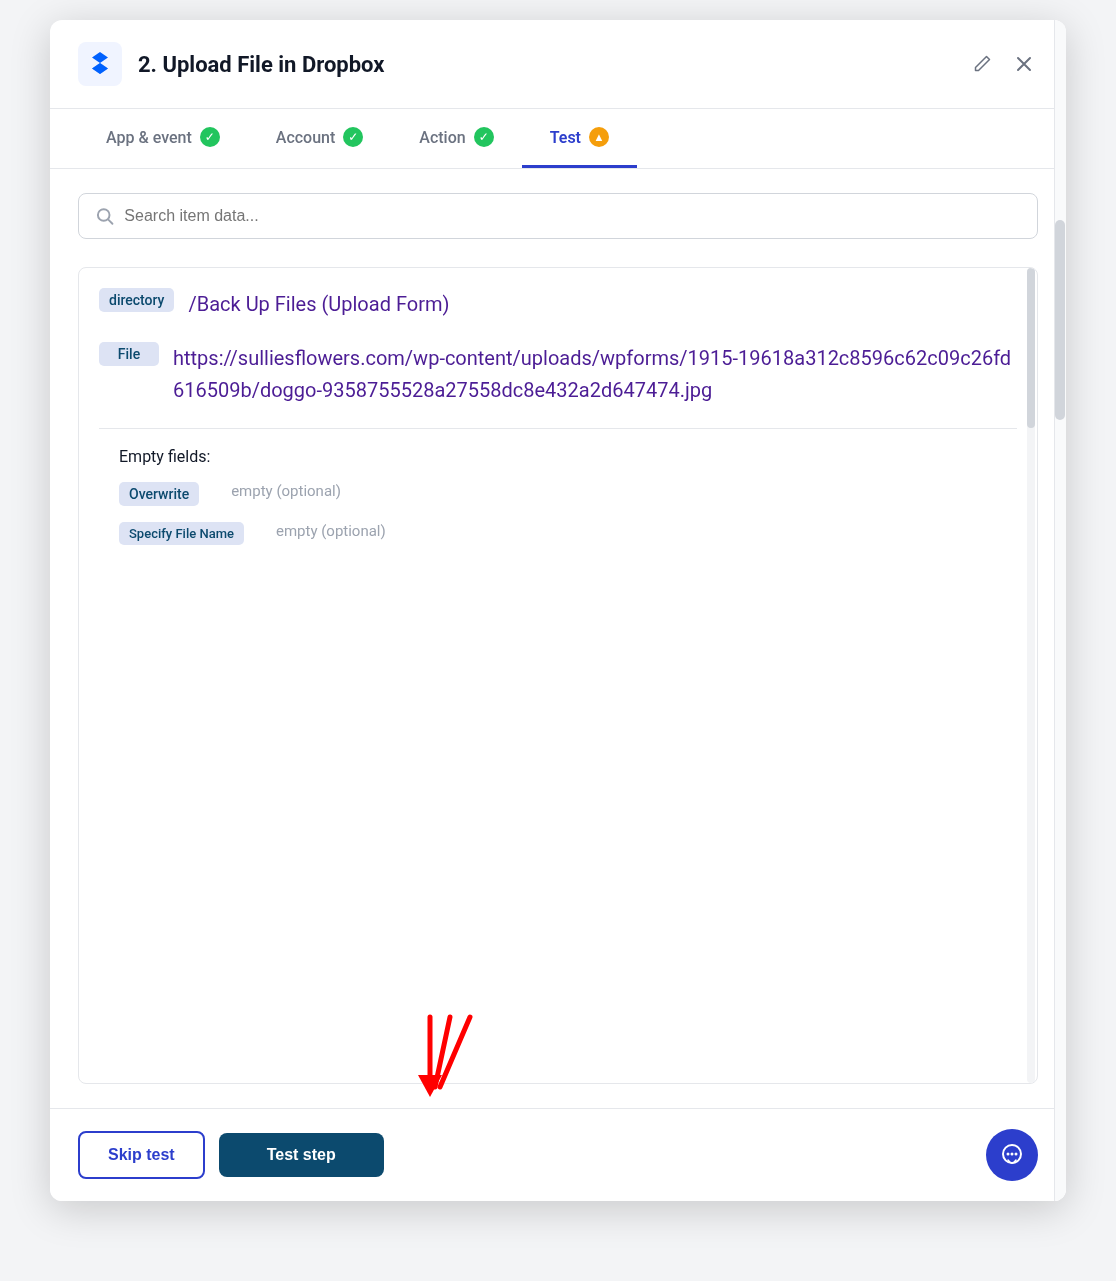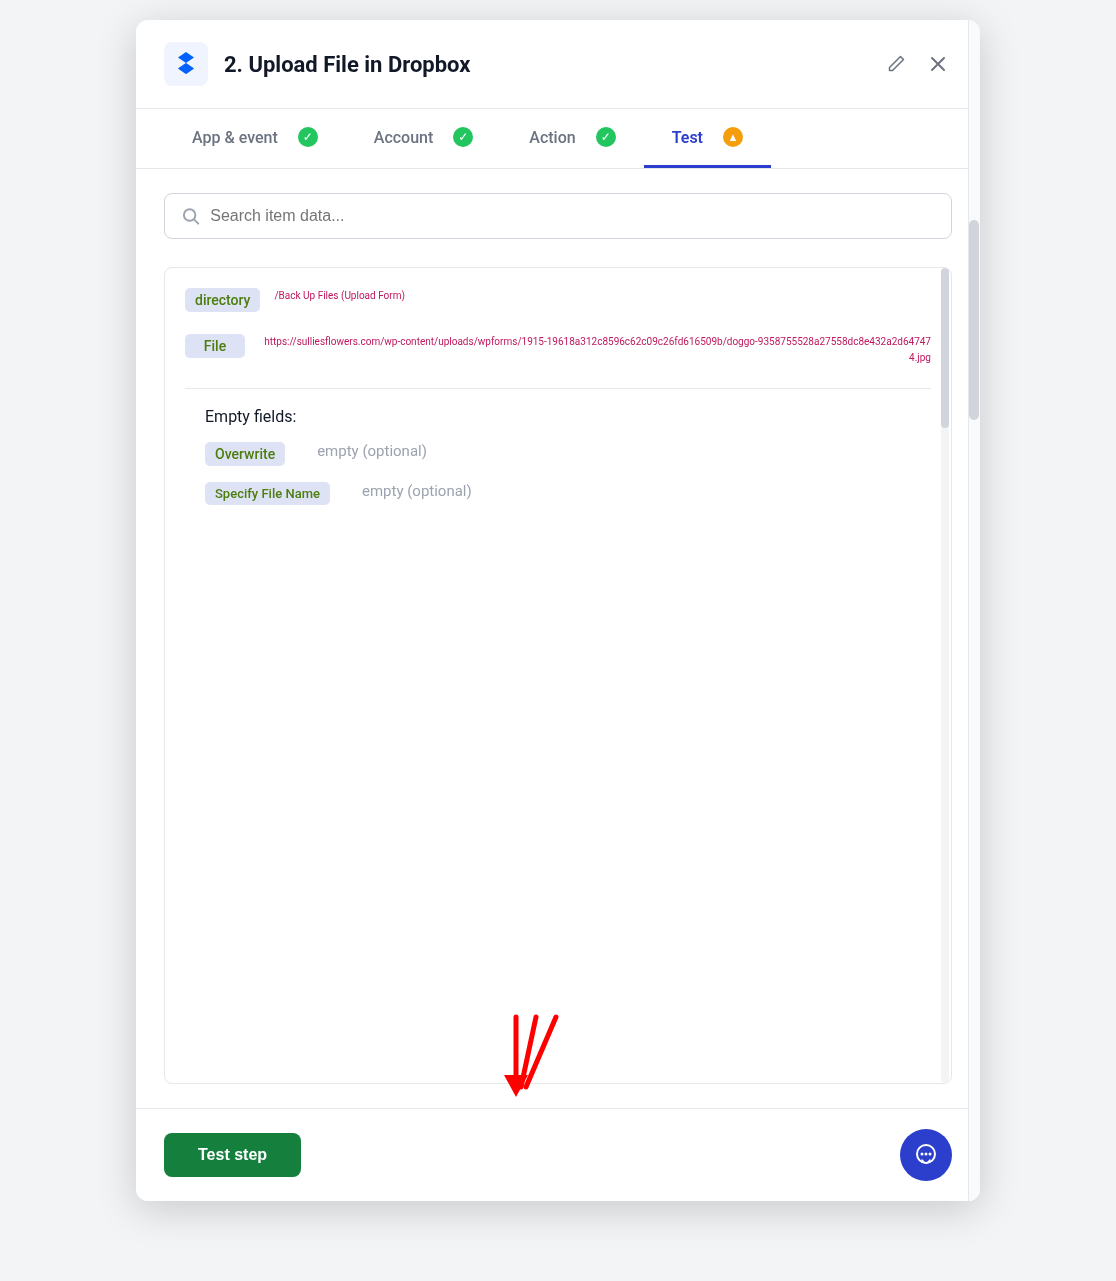--- a/index.html
+++ b/index.html
@@ -9,21 +9,21 @@
       display: flex;
       justify-content: center;
       align-items: flex-start;
       min-height: 100vh;
       padding: 20px;
     }
     .modal {
       background: #ffffff;
       border-radius: 12px;
       box-shadow: 0 8px 40px rgba(0,0,0,0.18);
-      width: 844px;
+      width: 1016px;
       min-height: 1181px;
       position: relative;
       overflow: hidden;
       display: flex;
       flex-direction: column;
     }
     .modal-header {
       display: flex;
       align-items: center;
       padding: 22px 28px;
@@ -65,21 +65,21 @@
     }
     .tab {
       padding: 18px 28px;
       font-size: 16px;
       font-weight: 500;
       color: #6b7280;
       cursor: pointer;
       border-bottom: 3px solid transparent;
       display: flex;
       align-items: center;
-      gap: 20px;
+      gap: 8px;
       text-decoration: none;
       white-space: nowrap;
     }
     .tab.active {
       color: #2c3ecc;
       border-bottom: 3px solid #2c3ecc;
       font-weight: 600;
     }
     .tab-check {
       display: inline-flex;
@@ -146,36 +146,35 @@
       padding: 20px 20px 10px 20px;
     }
     .data-row {
       display: flex;
       align-items: flex-start;
       margin-bottom: 22px;
       gap: 14px;
     }
     .data-label {
       background: #dde3f4;
-      color: #4d7c0f;
+      color: #0c4a6e;
       border-radius: 5px;
       padding: 4px 10px;
       font-size: 14px;
       font-weight: 500;
       white-space: nowrap;
       flex-shrink: 0;
       min-width: 60px;
       text-align: center;
     }
     .data-value {
-      font-size: 10px;
-      color: #be185d;
+      font-size: 20px;
+      color: #4c1d95;
       line-height: 1.6;
       word-break: break-all;
-      text-align: right;
     }
     .divider {
       border: none;
       border-top: 1px solid #e5e7eb;
       margin: 10px 0 18px 0;
     }
     .empty-fields-title {
       font-size: 16px;
       font-weight: 400;
       color: #111827;
@@ -224,22 +223,22 @@
       padding: 13px 28px;
       border: 2px solid #2c3ecc;
       border-radius: 8px;
       background: #fff;
       color: #2c3ecc;
       font-size: 16px;
       font-weight: 600;
       cursor: pointer;
     }
     .btn-test {
-      padding: 13px 34px;
-      background: #15803d;
+      padding: 13px 48px;
+      background: #0c4a6e;
       color: #fff;
       border: none;
       border-radius: 8px;
       font-size: 16px;
       font-weight: 700;
       cursor: pointer;
       position: relative;
       z-index: 2;
     }
     .footer-spacer { flex: 1; }
@@ -383,20 +382,21 @@
 
       <line x1="90" y1="10" x2="60" y2="80" stroke="red" stroke-width="5" stroke-linecap="round"></line>
       <line x1="70" y1="10" x2="55" y2="80" stroke="red" stroke-width="5" stroke-linecap="round"></line>
       <line x1="50" y1="10" x2="50" y2="80" stroke="red" stroke-width="5" stroke-linecap="round"></line>
 
       <polygon points="38,68 62,68 50,90" fill="red"></polygon>
     </svg>
   </div>
 
   <div class="modal-footer">
+    <button class="btn-skip">Skip test</button>
     <button class="btn-test">Test step</button>
     <div class="footer-spacer"></div>
     <div class="chat-fab">
       <svg width="26" height="26" viewBox="0 0 26 26" fill="none" xmlns="http://www.w3.org/2000/svg">
         <circle cx="13" cy="12" r="9" stroke="white" stroke-width="2"></circle>
         <circle cx="9" cy="12" r="1.5" fill="white"></circle>
         <circle cx="13" cy="12" r="1.5" fill="white"></circle>
         <circle cx="17" cy="12" r="1.5" fill="white"></circle>
         <path d="M9 18C9 18 11 21 13 21C15 21 17 18 17 18" stroke="white" stroke-width="1.5" stroke-linecap="round"></path>
       </svg>

